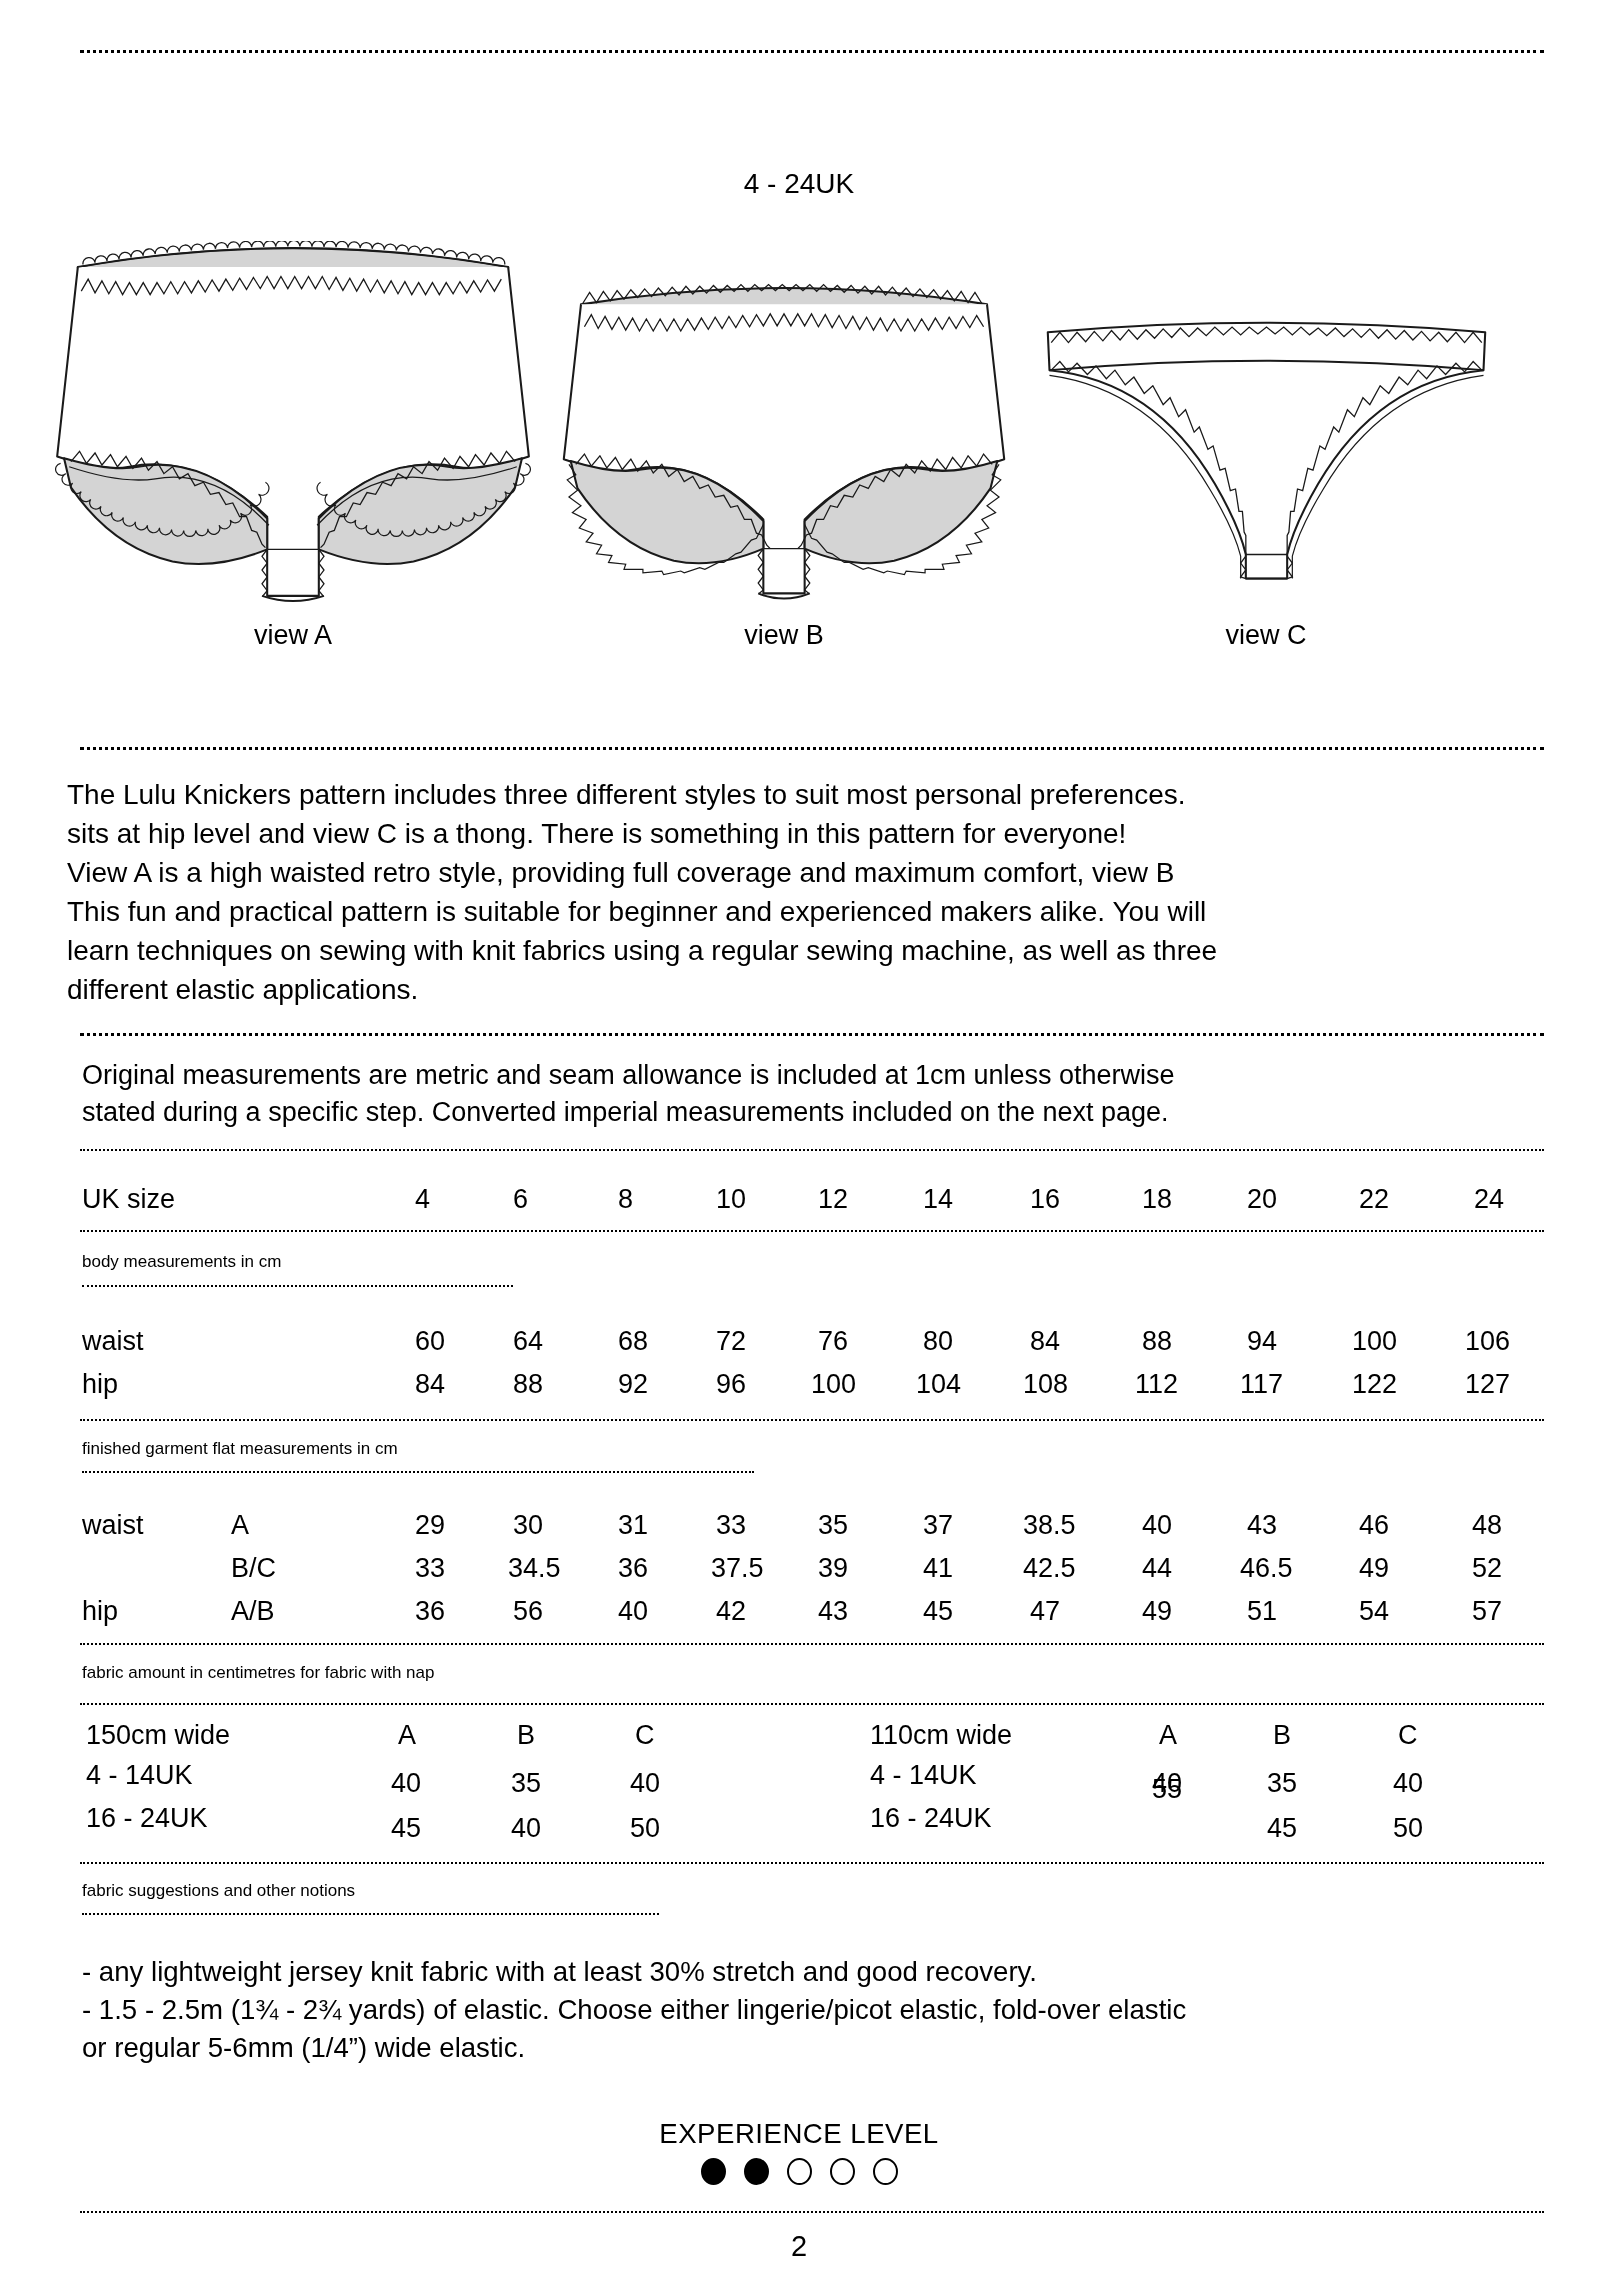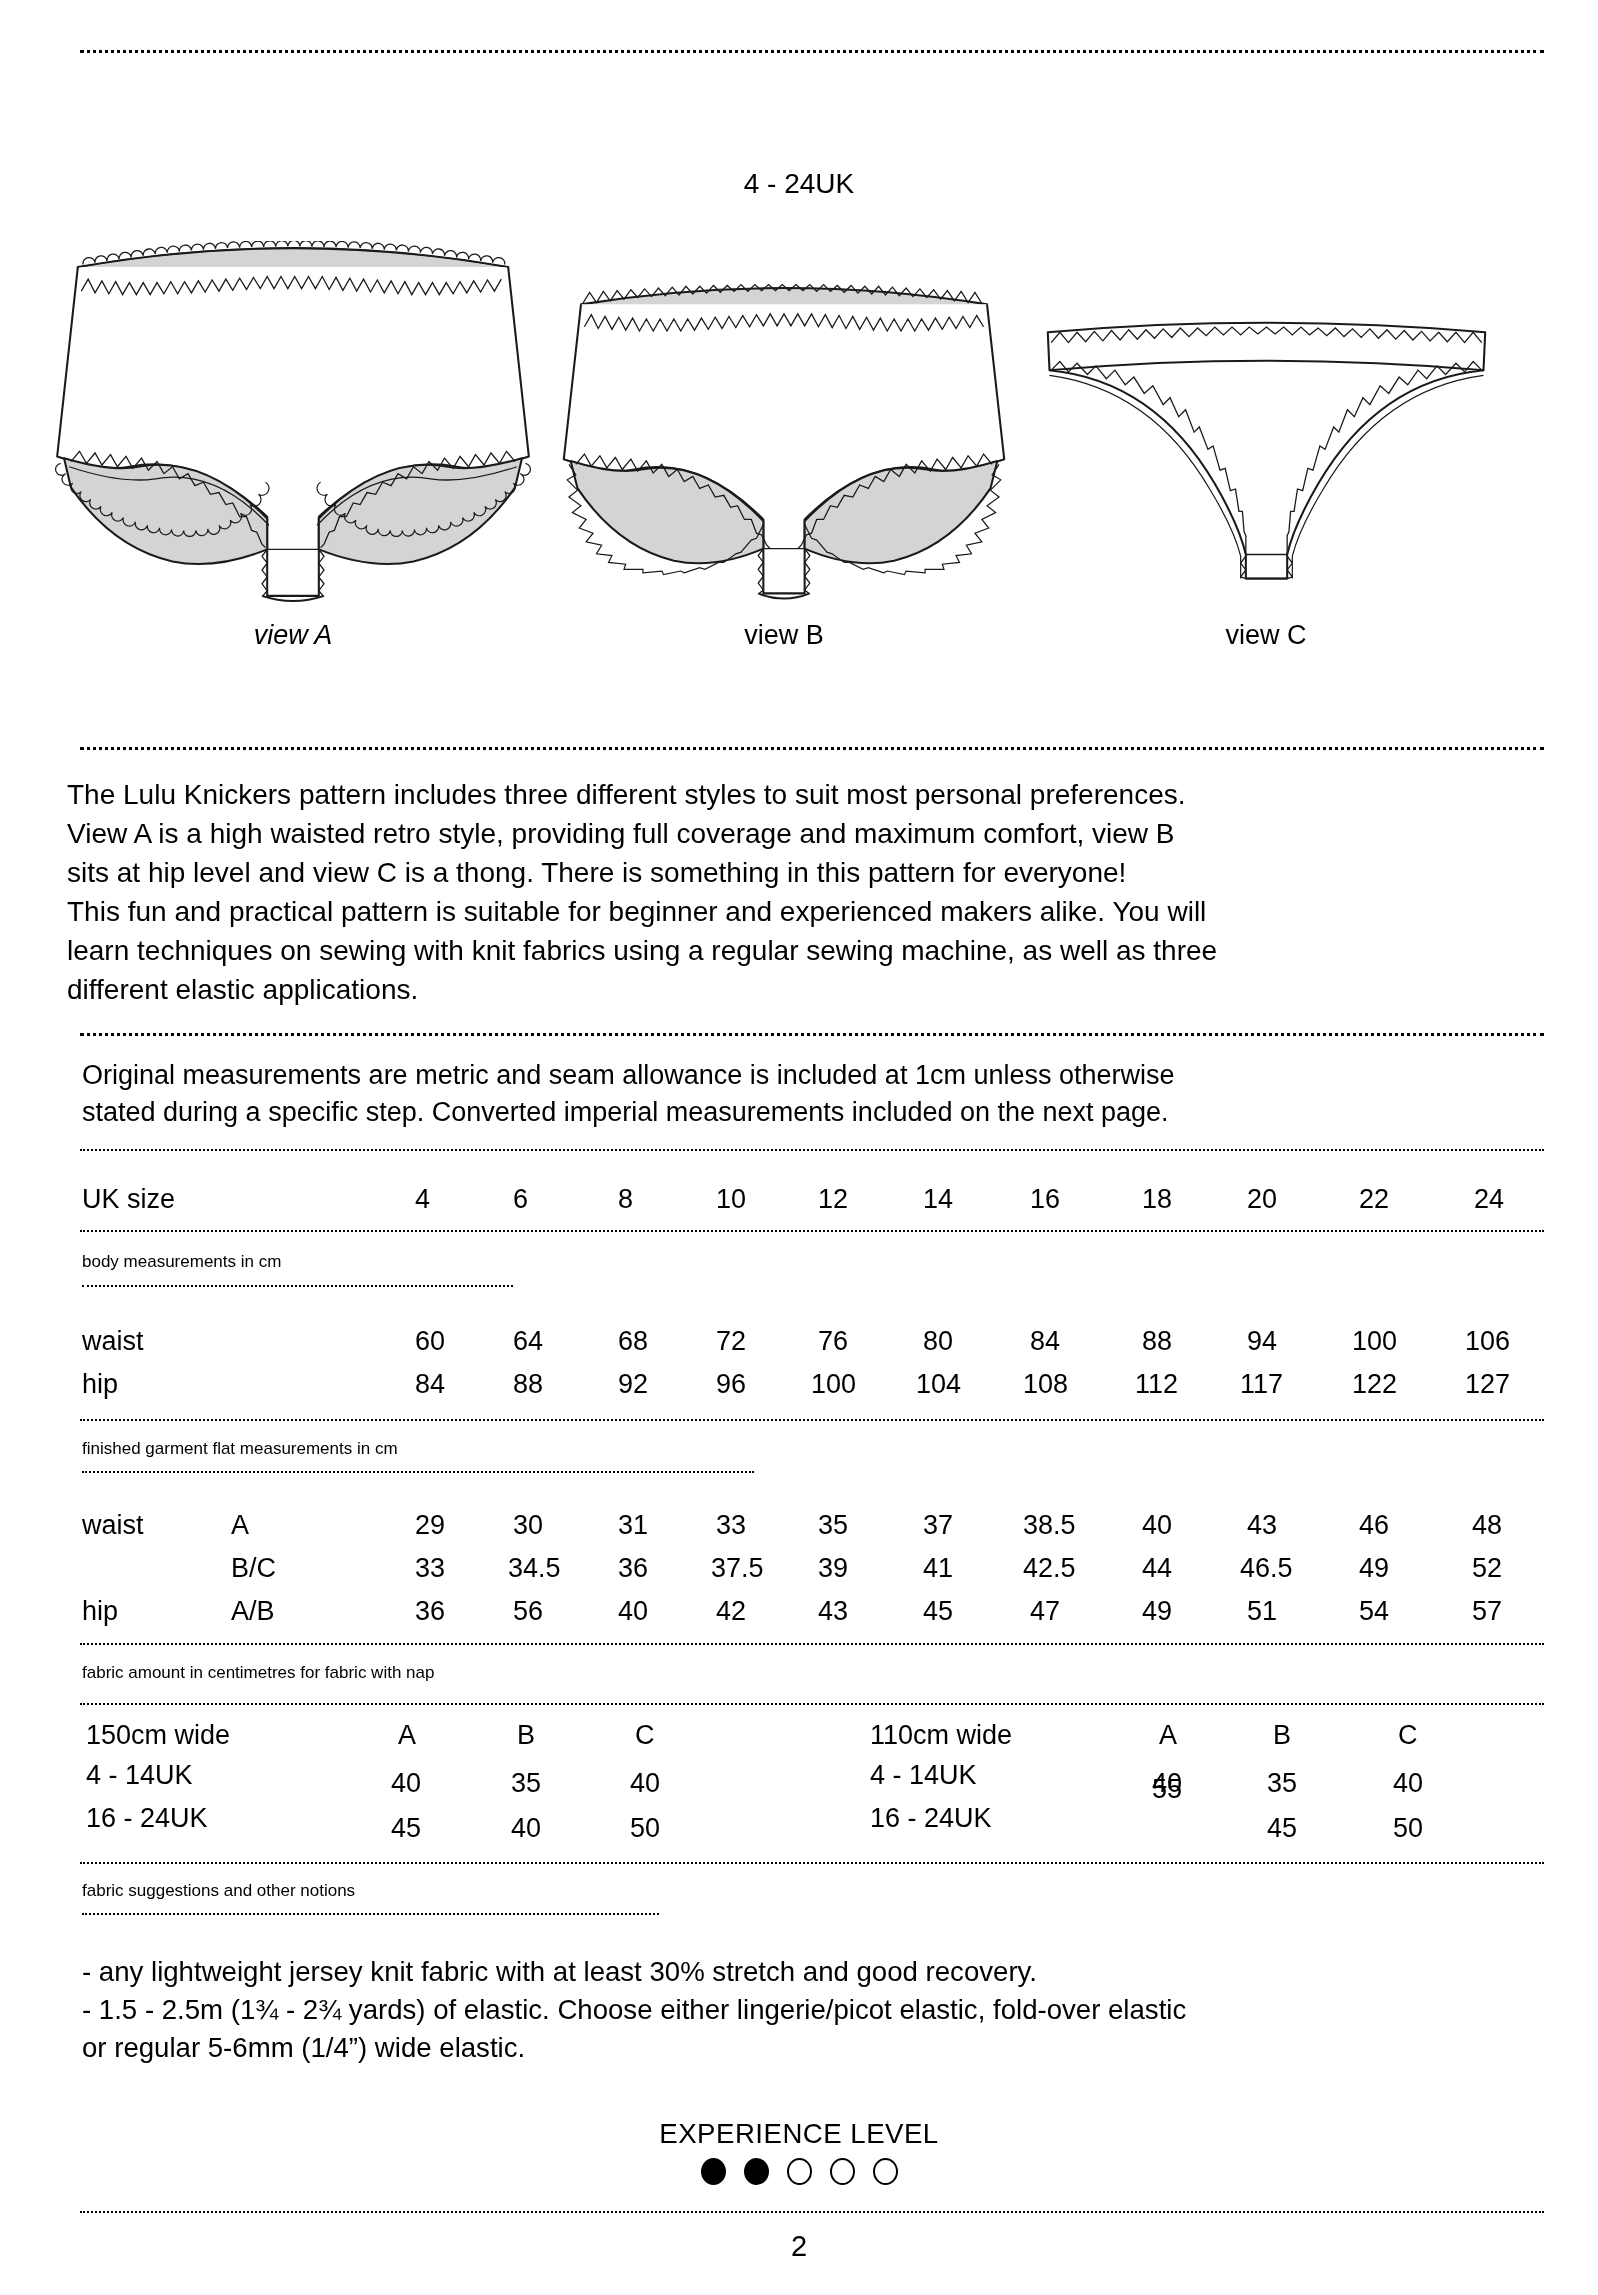--- a/index.html
+++ b/index.html
@@ -236,21 +236,21 @@
                    M153,336 a7,7 0 1,0 14,0 M167,336 a7,7 0 1,0 14,-2 M181,334 a7,7 0 1,0 13,-4 M194,330 a7,7 0 1,0 13,-6
                    M207,324 a7,7 0 1,0 12,-8 M219,316 a7,7 0 1,0 11,-10 M230,306 a7,7 0 1,0 10,-12 M240,294 a7,7 0 1,0 8,-14"></path>
           <path d="M550,258 a7,7 0 1,1 -6,12 M544,270 a7,7 0 1,1 -8,11 M536,281 a7,7 0 1,1 -10,10 M526,291 a7,7 0 1,1 -11,9
                    M515,300 a7,7 0 1,1 -12,8 M503,308 a7,7 0 1,1 -13,7 M490,315 a7,7 0 1,1 -13,6 M477,321 a7,7 0 1,1 -14,5
                    M463,326 a7,7 0 1,1 -14,4 M449,330 a7,7 0 1,1 -14,3 M435,333 a7,7 0 1,1 -14,2 M421,335 a7,7 0 1,1 -14,1
                    M407,336 a7,7 0 1,1 -14,0 M393,336 a7,7 0 1,1 -14,-2 M379,334 a7,7 0 1,1 -13,-4 M366,330 a7,7 0 1,1 -13,-6
                    M353,324 a7,7 0 1,1 -12,-8 M341,316 a7,7 0 1,1 -11,-10 M330,306 a7,7 0 1,1 -10,-12 M320,294 a7,7 0 1,1 -8,-14"></path>
         </g>
       </svg>
     </div>
-    <div class="view-label" style="left:0px; top:381px; width:482px;font-style:italic;">view A</div>
+    <div class="view-label" style="left:0px; top:381px; width:482px;">view A</div>
 
     <div class="view-box" style="left:508px; top:41px;">
       <svg width="448" height="320" viewBox="0 0 520 372">
         <g fill="none" stroke="#1a1a1a" stroke-width="2.4" stroke-linejoin="round">
           <path d="M24,26 Q260,-12 496,26 L493,50 Q260,12 27,50 Z" fill="#d4d4d4" stroke="#1a1a1a"></path>
           <path d="M24,26 L4,206 Q56,224 86,218 Q162,202 236,276 L236,312 L284,312 L284,276 Q358,202 434,218 Q464,224 516,206 L496,26" fill="#ffffff" stroke="#1a1a1a"></path>
           <path d="M12,208 Q64,224 94,218 Q166,204 236,278 L236,310 Q180,334 132,324 Q66,308 20,240 Z" fill="#d4d4d4" stroke="#1a1a1a"></path>
           <path d="M508,208 Q456,224 426,218 Q354,204 284,278 L284,310 Q340,334 388,324 Q454,308 500,240 Z" fill="#d4d4d4" stroke="#1a1a1a"></path>
           <path d="M236,310 L236,362 L284,362 L284,310" fill="#ffffff" stroke="#1a1a1a"></path>
           <path d="M236,310 L284,310" stroke="#1a1a1a" stroke-width="1.6"></path>
@@ -298,22 +298,22 @@
         <polyline points="294,274 300,282 294,290 300,298 294,300" fill="none" stroke="#1a1a1a" stroke-width="1.5"></polyline>
       </svg>
     </div>
     <div class="view-label" style="left:990px; top:381px; width:448px;">view C</div>
   </div>
 
   <div class="rule" style="top:747px;"></div>
 
   <div class="para" style="top:775px;">
     <div>The Lulu Knickers pattern includes three different styles to suit most personal preferences.</div>
+    <div>sits at hip level and view C is a thong. There is something in this pattern for everyone!</div>
     <div>View A is a high waisted retro style, providing full coverage and maximum comfort, view B</div>
-    <div>sits at hip level and view C is a thong. There is something in this pattern for everyone!</div>
     <div>This fun and practical pattern is suitable for beginner and experienced makers alike. You will</div>
     <div>learn techniques on sewing with knit fabrics using a regular sewing machine, as well as three</div>
     <div>different elastic applications.</div>
   </div>
 
   <div class="rule" style="top:1033px;"></div>
 
   <div class="note" style="top:1057px;">
     <div>Original measurements are metric and seam allowance is included at 1cm unless otherwise</div>
     <div>stated during a specific step. Converted imperial measurements included on the next page.</div>

